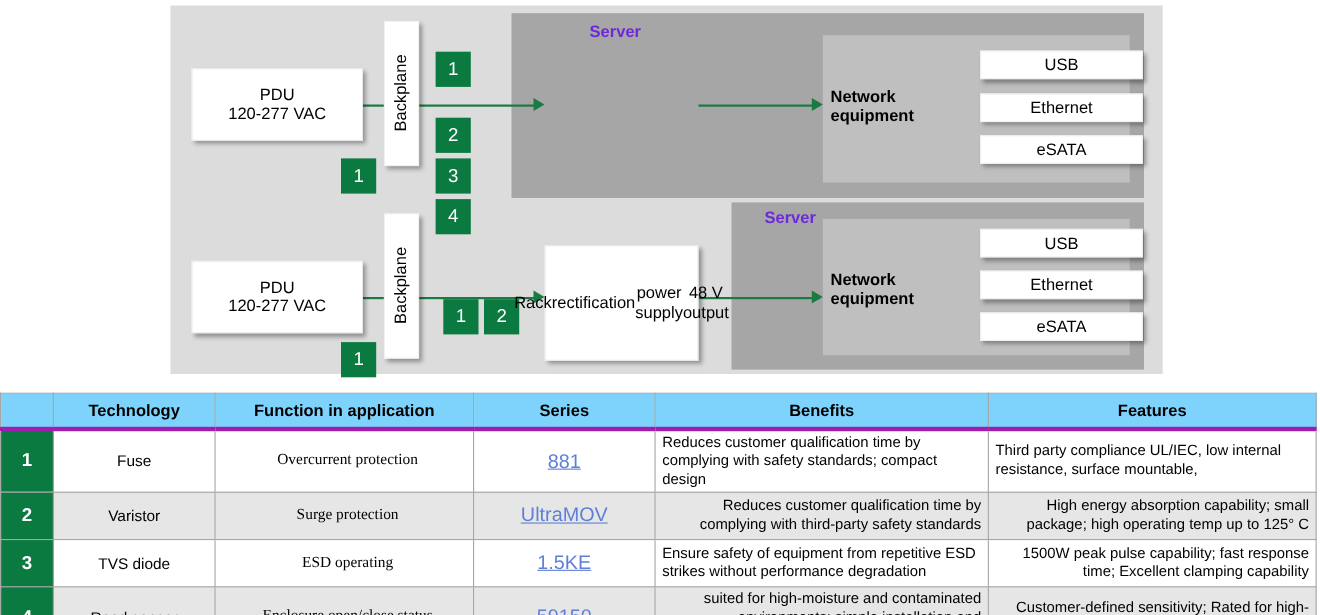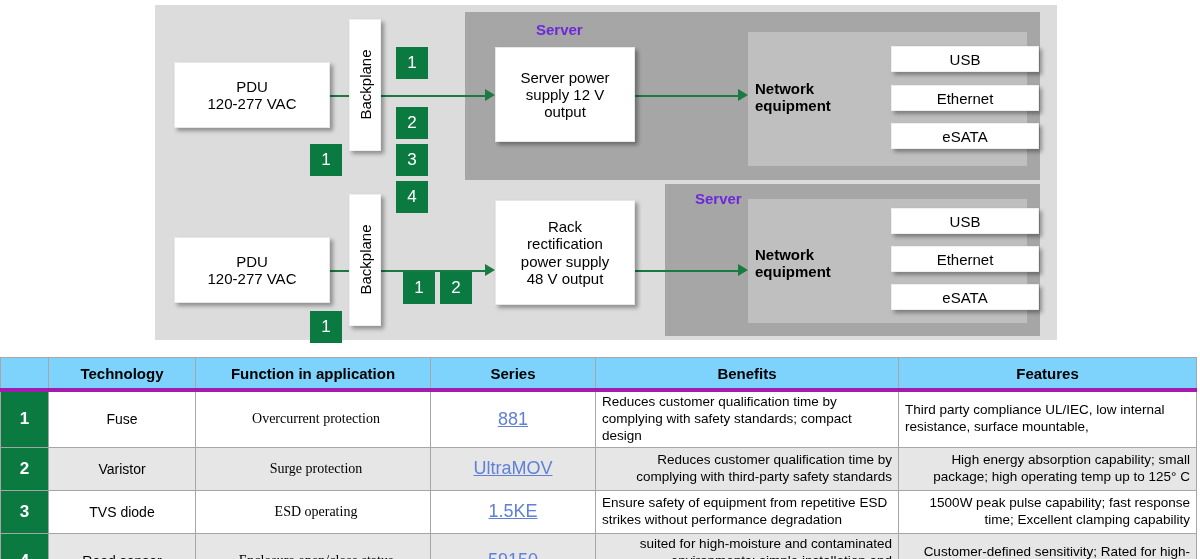--- a/index.html
+++ b/index.html
@@ -110,27 +110,22 @@
   <div class="badge" style="left:241px;top:42px;width:32px;height:32px;">1</div>
   <div class="badge" style="left:241px;top:102px;width:32px;height:32px;">2</div>
   <div class="badge" style="left:241px;top:139px;width:32px;height:32px;">3</div>
   <div class="badge" style="left:241px;top:176px;width:32px;height:32px;">4</div>
 
   <div class="badge" style="left:155px;top:306px;width:32px;height:32px;">1</div>
 
   <div class="badge" style="left:248px;top:267px;width:32px;height:32px;">1</div>
   <div class="badge" style="left:285px;top:267px;width:32px;height:32px;">2</div>
 
-  <div class="wbox" style="left:340px;top:42px;width:140px;height:95px;flex-direction:column;">
-    <div>Server power</div>
-    <div>supply 12 V</div>
-    <div>output</div>
-  </div>
-
-  <div class="wbox" style="left:340px;top:195px;width:140px;height:105px;flex-direction:column;">
+
+  <div class="wbox" style="left:340px;top:218px;width:140px;height:105px;flex-direction:row;">
     <div>Rack</div>
     <div>rectification</div>
     <div>power supply</div>
     <div>48 V output</div>
   </div>
 
   <div class="netlabel" style="left:600px;top:75px;width:115px;">
     <div>Network</div>
     <div>equipment</div>
   </div>

